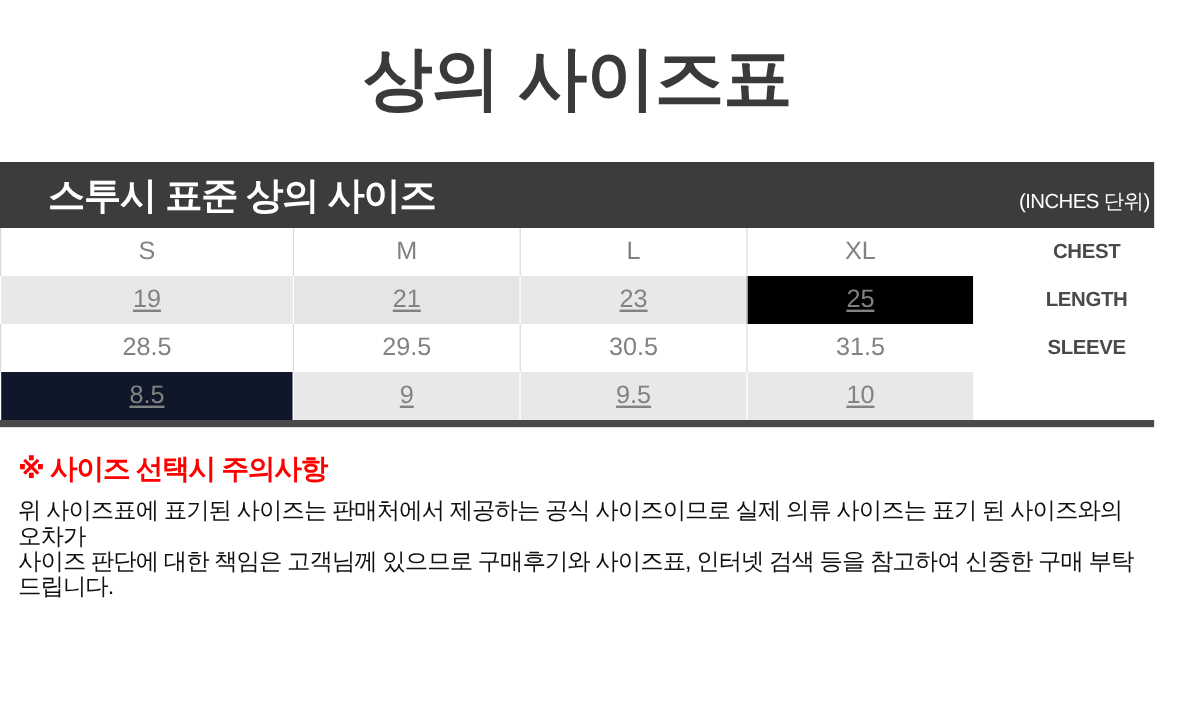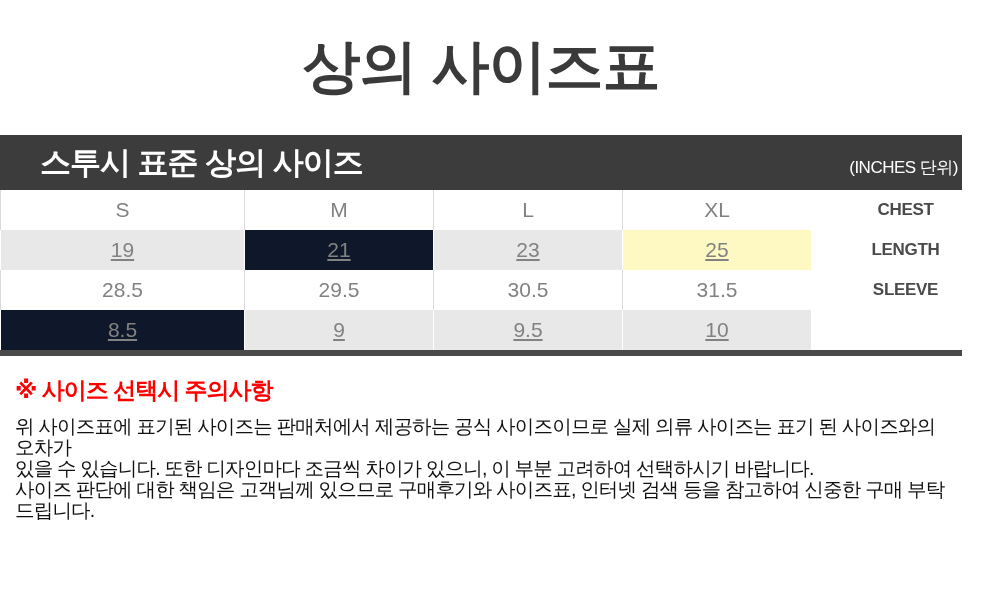--- a/index.html
+++ b/index.html
@@ -122,23 +122,23 @@
   <div class="size-table">
 
     <div class="cell val">S</div>
     <div class="cell val">M</div>
     <div class="cell val">L</div>
     <div class="cell val">XL</div>
 
     <div class="row-contents gray" style="display:contents">
       <div class="cell lbl">CHEST</div>
       <div class="cell val first" style="background: rgb(232, 232, 232); border-left: 1px solid rgb(255, 255, 255);">19</div>
-      <div class="cell val" style="background: #0f172a; border-left: 1px solid rgb(255, 255, 255);">21</div>
+      <div class="cell val" style="background: #e5e5e5; border-left: 1px solid rgb(255, 255, 255);">21</div>
       <div class="cell val" style="background: rgb(232, 232, 232); border-left: 1px solid rgb(255, 255, 255); text-align: right;">23</div>
-      <div class="cell val" style="background: #fef9c3; border-left: 1px solid rgb(255, 255, 255);">25</div>
+      <div class="cell val" style="background: #000000; border-left: 1px solid rgb(255, 255, 255);">25</div>
     </div>
 
     <div class="row-contents" style="display:contents">
       <div class="cell lbl">LENGTH</div>
       <div class="cell val">28.5</div>
       <div class="cell val">29.5</div>
       <div class="cell val">30.5</div>
       <div class="cell val">31.5</div>
     </div>
 
@@ -149,18 +149,17 @@
       <div class="cell val" style="background: rgb(232, 232, 232); border-left: 1px solid rgb(255, 255, 255);">9.5</div>
       <div class="cell val" style="background: rgb(232, 232, 232); border-left: 1px solid rgb(255, 255, 255);">10</div>
     </div>
 
   </div>
 
   <div class="notice">
     <div class="notice-heading">※ 사이즈 선택시 주의사항</div>
     <div class="notice-body">
       <div>위 사이즈표에 표기된 사이즈는 판매처에서 제공하는 공식 사이즈이므로 실제 의류 사이즈는 표기 된 사이즈와의 오차가</div>
-      <div>있을 수 있습니다. 또한 디자인마다 조금씩 차이가 있으니, 이 부분 고려하여 선택하시기 바랍니다.</div>
       <div>사이즈 판단에 대한 책임은 고객님께 있으므로 구매후기와 사이즈표, 인터넷 검색 등을 참고하여 신중한 구매 부탁드립니다.</div>
     </div>
   </div>
 
 </div>
 
 </body></html>

